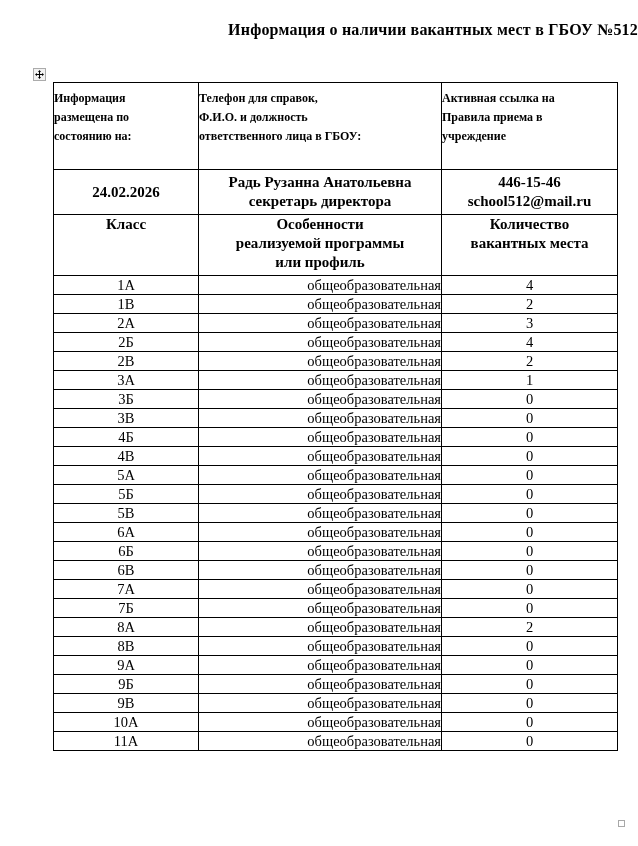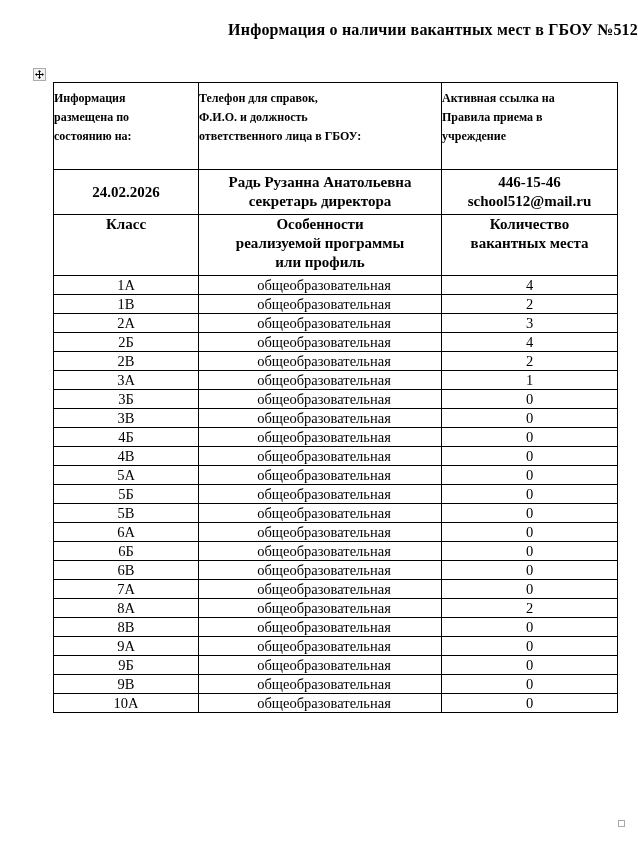--- a/index.html
+++ b/index.html
@@ -80,21 +80,21 @@
   
   tr.data-row td {
     height:18px;
     font-size:14.5px;
     line-height:18px;
     text-align:center;
     vertical-align:middle;
     white-space:nowrap;
   }
   tr.data-row td.cell-program {
-    text-align:center;
+    text-align:right;
     padding-left:8px;
   }
 </style>
 </head>
 <body>
 
 <div class="page-title">Информация о наличии вакантных мест в ГБОУ №512</div>
 
 <div class="move-handle">
   <span style="display:flex;">
@@ -235,20 +235,25 @@
         <td class="cell-class">6В</td>
         <td class="cell-program">общеобразовательная</td>
         <td class="cell-vacancies">0</td>
       </tr>
       <tr class="data-row">
         <td class="cell-class">7А</td>
         <td class="cell-program">общеобразовательная</td>
         <td class="cell-vacancies">0</td>
       </tr>
       <tr class="data-row">
+        <td class="cell-class">7Б</td>
+        <td class="cell-program">общеобразовательная</td>
+        <td class="cell-vacancies">0</td>
+      </tr>
+      <tr class="data-row">
         <td class="cell-class">8А</td>
         <td class="cell-program">общеобразовательная</td>
         <td class="cell-vacancies">2</td>
       </tr>
       <tr class="data-row">
         <td class="cell-class">8В</td>
         <td class="cell-program">общеобразовательная</td>
         <td class="cell-vacancies">0</td>
       </tr>
       <tr class="data-row">
@@ -261,19 +266,24 @@
         <td class="cell-program">общеобразовательная</td>
         <td class="cell-vacancies">0</td>
       </tr>
       <tr class="data-row">
         <td class="cell-class">9В</td>
         <td class="cell-program">общеобразовательная</td>
         <td class="cell-vacancies">0</td>
       </tr>
       <tr class="data-row">
         <td class="cell-class">10А</td>
+        <td class="cell-program">общеобразовательная</td>
+        <td class="cell-vacancies">0</td>
+      </tr>
+      <tr class="data-row">
+        <td class="cell-class">11А</td>
         <td class="cell-program">общеобразовательная</td>
         <td class="cell-vacancies">0</td>
       </tr>
     </tbody>
 </table>
 
 <div class="resize-handle"></div>
 
 </body></html>

